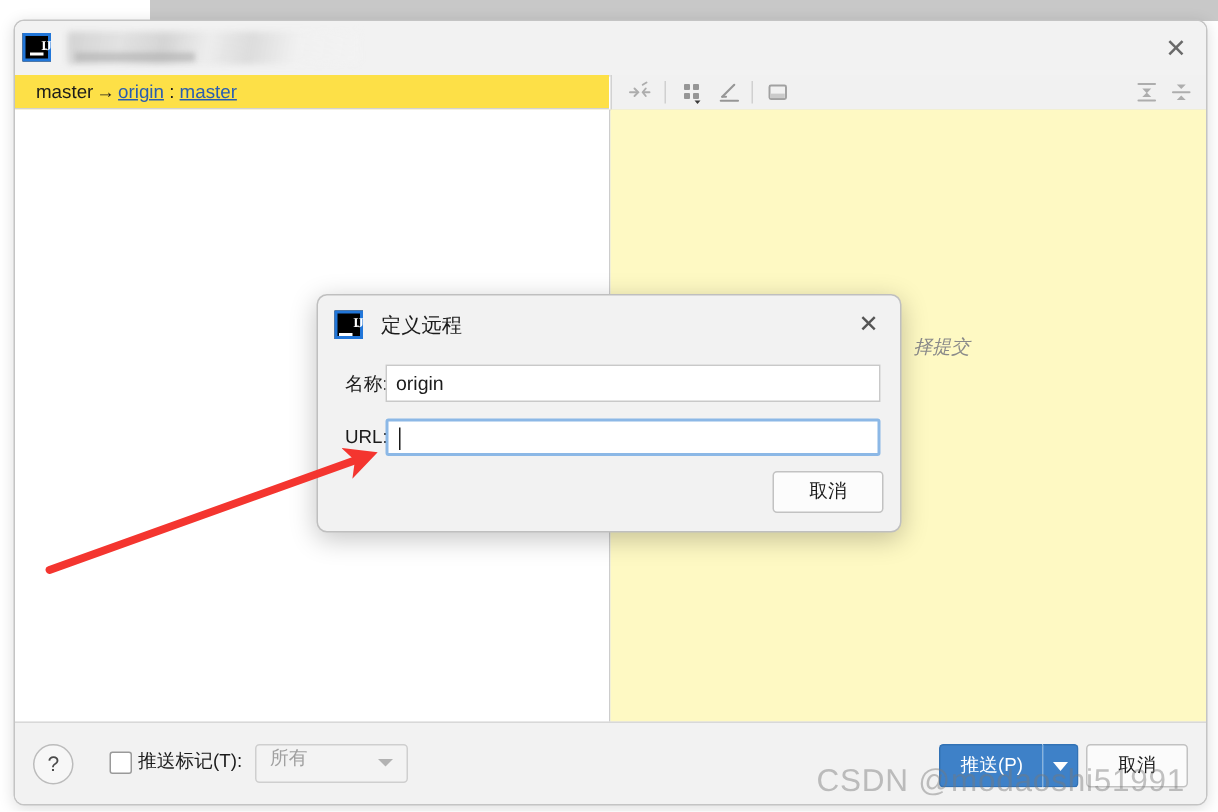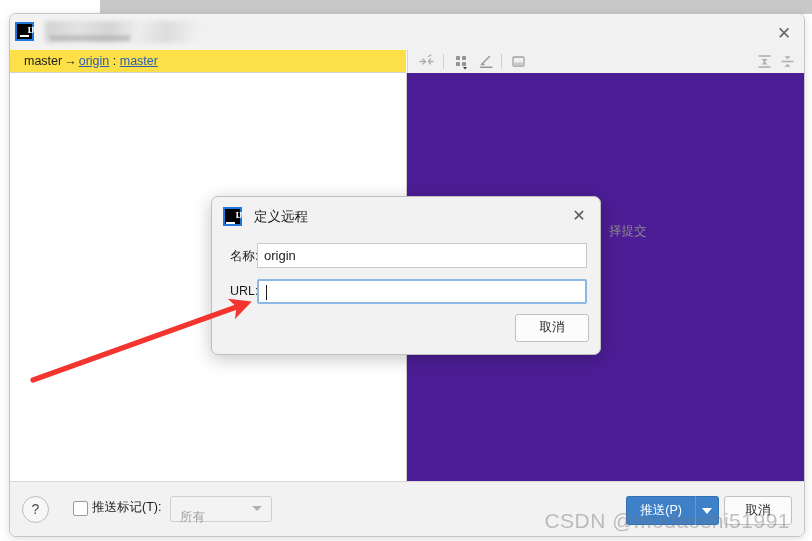--- a/index.html
+++ b/index.html
@@ -192,21 +192,22 @@
     width: 1px;
     height: 426px;
     background: #cdcdcd;
   }
   .right-panel {
     position: absolute;
     left: 397px;
     top: 59px;
     width: 397px;
     height: 426px;
-    background: #4c1d95;
+    background: #fef9c3;
+    font-style: italic;
   }
   .right-panel-hint {
     position: absolute;
     left: 202px;
     top: 150px;
     font-size: 12.5px;
     color: #8a8a8a;
     white-space: nowrap;
   }
 
@@ -260,21 +261,21 @@
     top: 14px;
     width: 100px;
     height: 24px;
     border: 1px solid #cfcfcf;
     border-radius: 3px;
     background: #f3f3f3;
   }
   .tags-select .val {
     position: absolute;
     left: 9px;
-    top: 12px;
+    top: 0;
     font-size: 12.5px;
     color: #a0a0a0;
   }
   .tags-select .caret {
     position: absolute;
     right: 9px;
     top: 9px;
     width: 0; height: 0;
     border-left: 5px solid transparent;
     border-right: 5px solid transparent;

